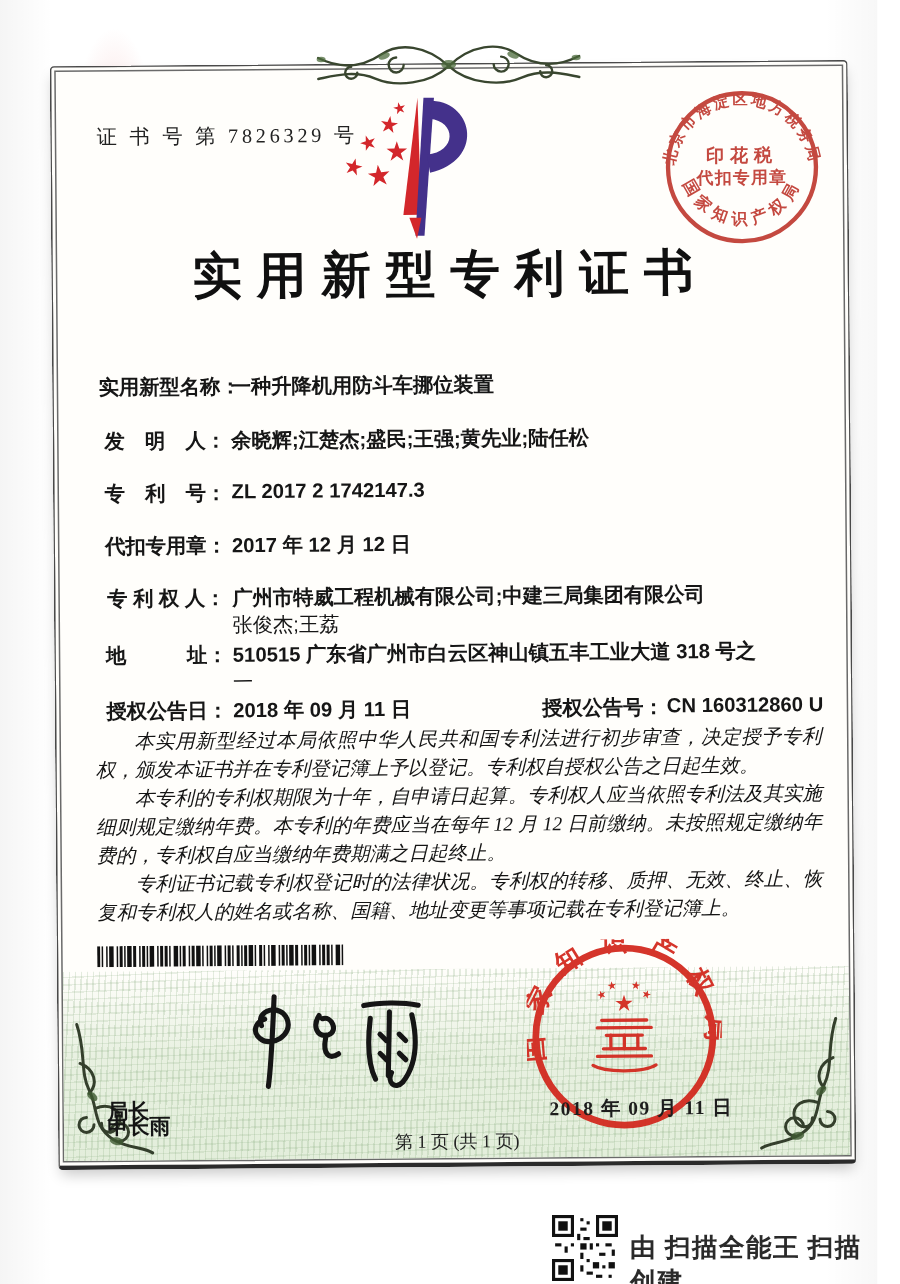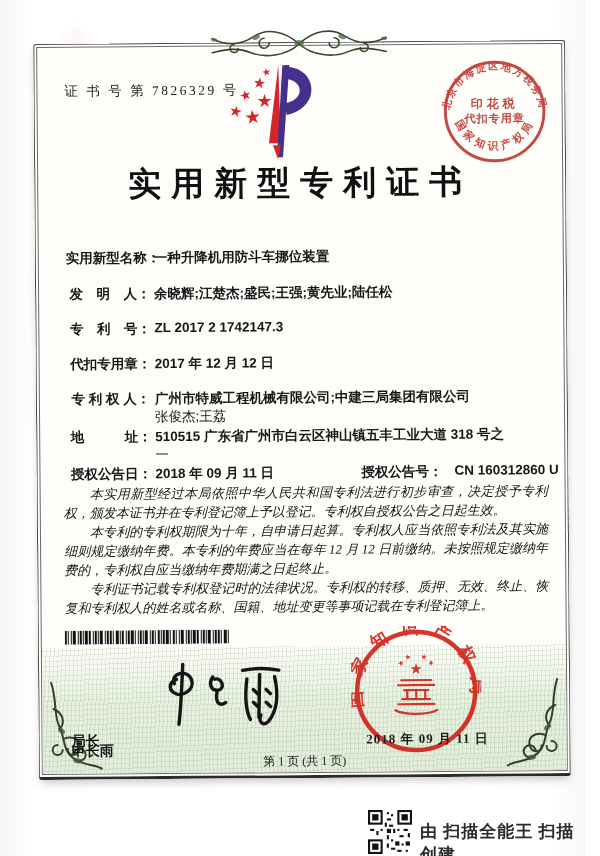--- a/index.html
+++ b/index.html
@@ -30,21 +30,21 @@
   .title{position:absolute;left:0;right:0;top:118px;text-align:center;font-size:33px;font-weight:bold;
         letter-spacing:10px;color:#101010;}
   .frow{position:absolute;left:30px;display:flex;font-family:"Liberation Sans",sans-serif;
         font-size:13.5px;font-weight:bold;color:#161616;}
   .flabel{width:88px;white-space:pre;flex:none;text-align:center;}
   .fvalue{white-space:nowrap;}
   .fline2{position:absolute;left:118px;font-family:"Liberation Sans",sans-serif;font-size:13.5px;
         font-weight:normal;color:#161616;}
   .grant-right{position:absolute;left:294px;display:flex;font-family:"Liberation Sans",sans-serif;
         font-size:13.5px;font-weight:bold;color:#161616;top:0;}
-  .grant-right .flabel{width:auto;margin-right:12px;}
+  .grant-right .flabel{width:auto;margin-right:2px;}
   .paras{position:absolute;left:26px;right:20px;top:440px;font-size:13px;line-height:19px;
         font-style:italic;text-align:justify;word-break:break-all;color:#141414;}
   .paras p{margin:0;text-indent:2em;}
   .barcode{position:absolute;left:26px;top:586px;}
   .sig-title{position:absolute;left:32px;top:688px;font-family:"Liberation Sans",sans-serif;
         font-size:14px;font-weight:bold;}
   .sig-name{position:absolute;left:32px;top:698px;font-family:"Liberation Sans",sans-serif;
         font-size:14px;font-weight:bold;}
   .signature{position:absolute;left:105px;top:612px;}
   .seal{position:absolute;left:312px;top:584px;opacity:.93;}

